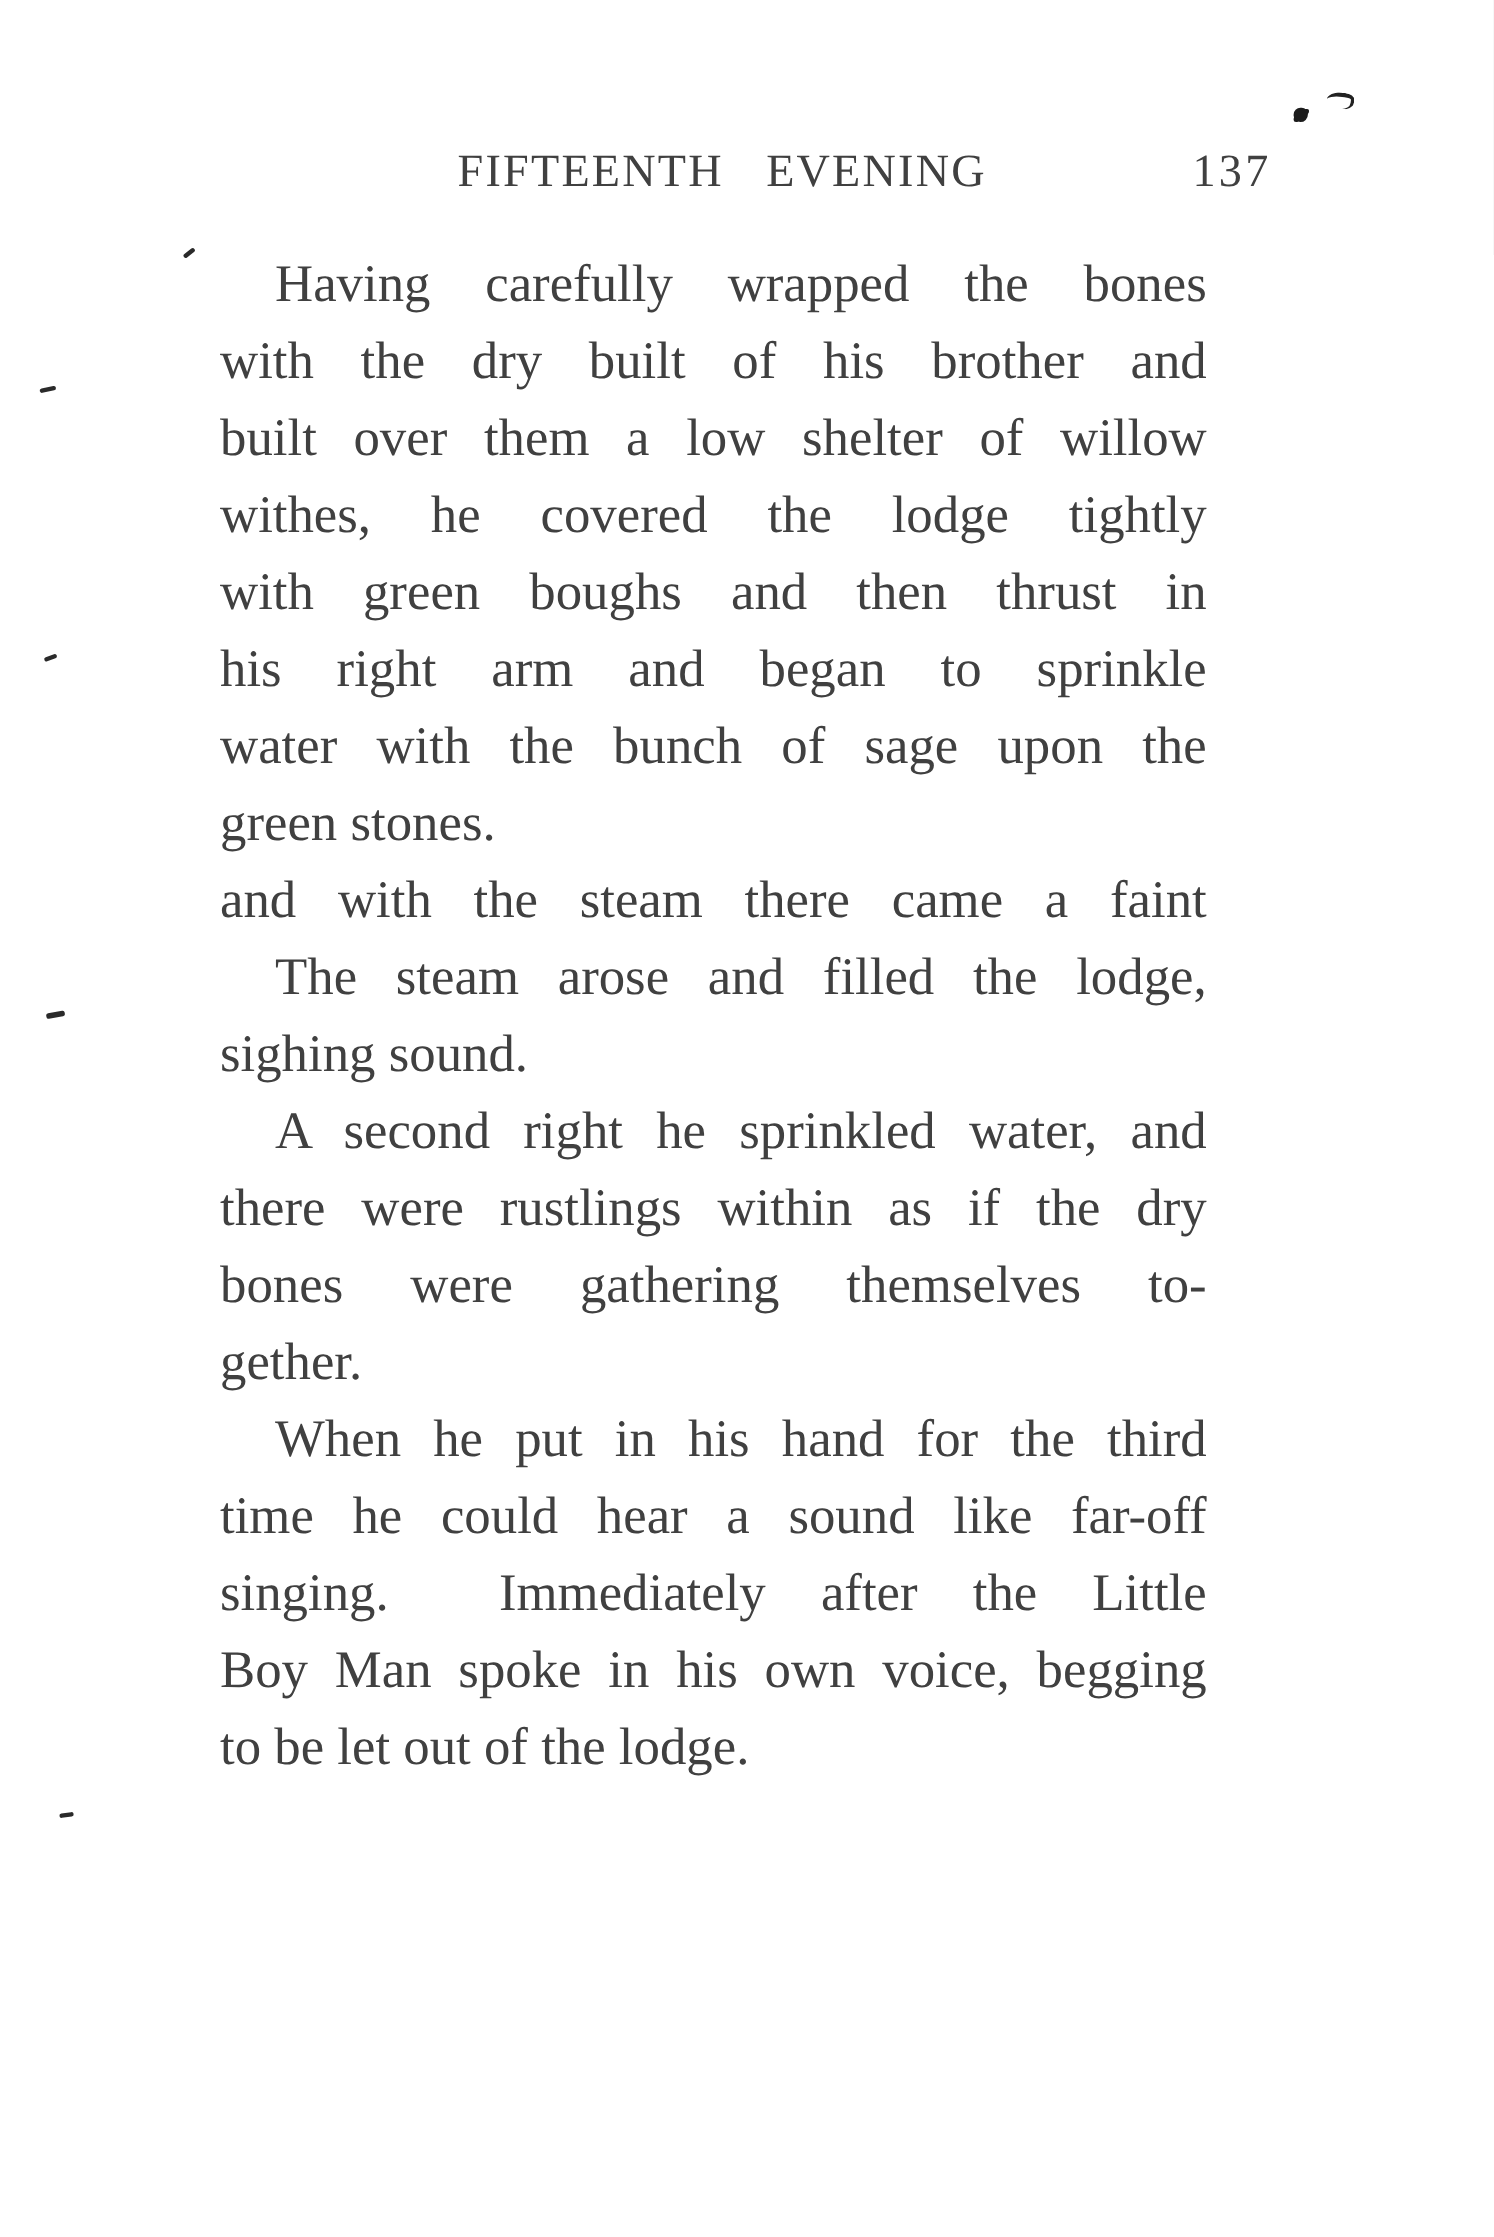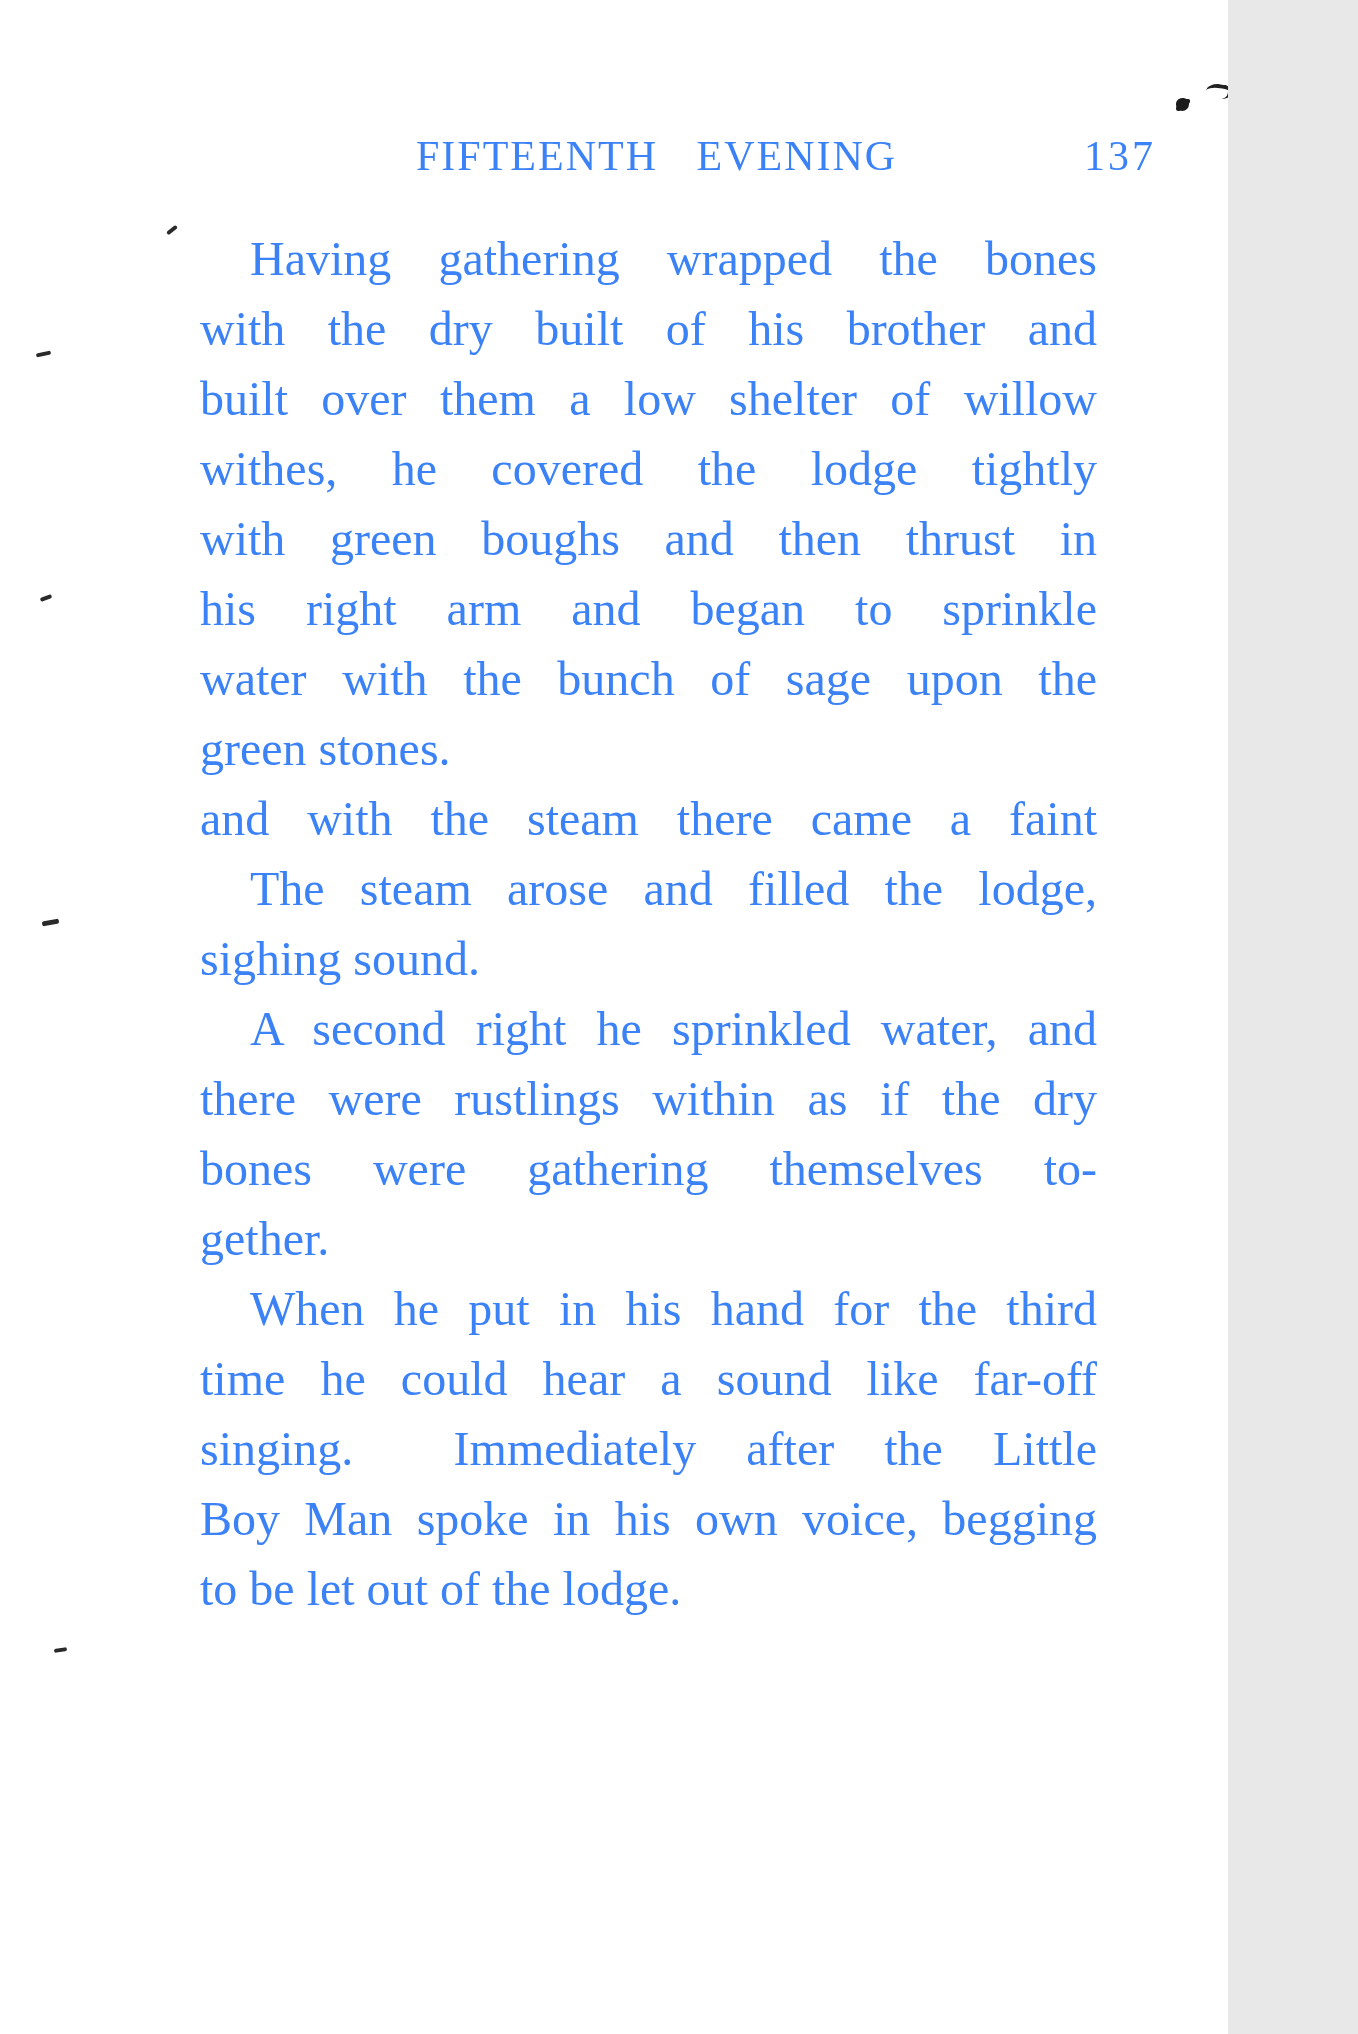--- a/index.html
+++ b/index.html
@@ -1,22 +1,22 @@
 <!DOCTYPE html>
 <html><head>
 <meta charset="utf-8">
 <style>
   html, body { margin: 0; padding: 0; background: #e8e8e8; }
   .page {
     position: relative;
-    width: 1228px;
+    width: 1358px;
     height: 2034px;
     background: #ffffff;
     font-family: "Liberation Serif", serif;
-    color: #3b82f6;
+    color: #404040;
     overflow: hidden;
   }
 
   
   .running-title {
     position: absolute;
     left: 416px;
     top: 132px;
     font-size: 42px;
     letter-spacing: 2px;
@@ -79,21 +79,21 @@
 </head>
 <body>
 
 <div class="page">
 
   <span class="running-title">FIFTEENTH EVENING</span>
 
   <span class="page-number">137</span>
 
   <div class="body-text">
-      <div class="line indent">Having gathering wrapped the bones</div>
+      <div class="line indent">Having carefully wrapped the bones</div>
       <div class="line">with the dry built of his brother and</div>
       <div class="line">built over them a low shelter of willow</div>
       <div class="line">withes, he covered the lodge tightly</div>
       <div class="line">with green boughs and then thrust in</div>
       <div class="line">his right arm and began to sprinkle</div>
       <div class="line">water with the bunch of sage upon the</div>
       <div class="line last">green stones.</div>
       <div class="line">and with the steam there came a faint</div>
       <div class="line indent">The steam arose and filled the lodge,</div>
       <div class="line last">sighing sound.</div>

